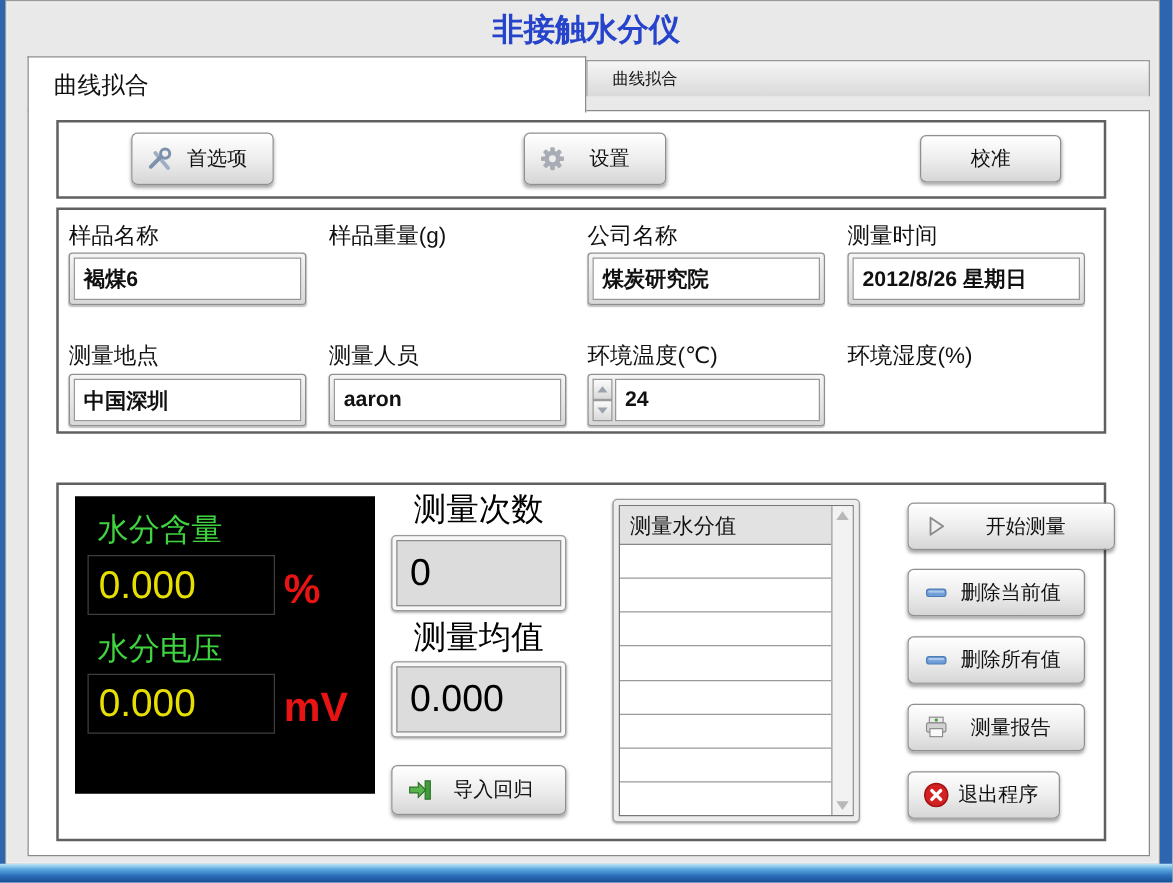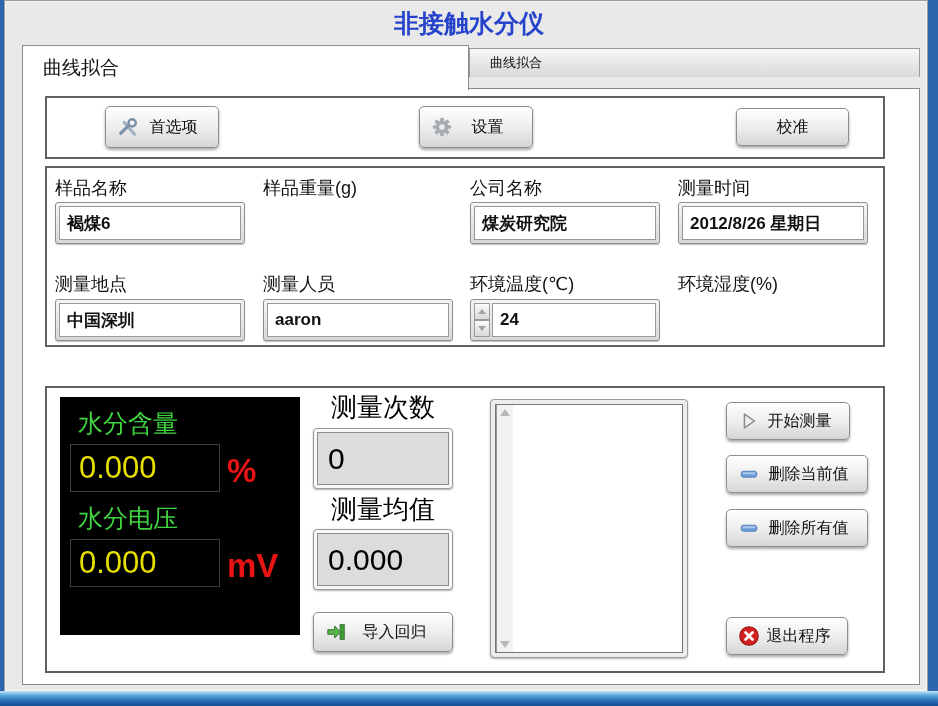--- a/index.html
+++ b/index.html
@@ -196,28 +196,39 @@
       <svg viewBox="0 0 24 24" width="22" height="22">
         <rect x="16.5" y="4" width="4.5" height="16" fill="#3f9e39" stroke="#2c6f28" stroke-width="1"></rect>
         <path d="M3 9.5 h7.5 V5.5 L17 12 L10.5 18.5 V14.5 H3 Z" fill="#55b54a" stroke="#2c6f28" stroke-width="1"></path>
       </svg>
     </span>
     <span class="lbl">导入回归</span>
   </div>
 
   <div class="listbox">
     <div class="list-inner">
+      <div class="list-col">
+        <div class="list-header">测量水分值</div>
+        <div class="list-row"></div>
+        <div class="list-row"></div>
+        <div class="list-row"></div>
+        <div class="list-row"></div>
+        <div class="list-row"></div>
+        <div class="list-row"></div>
+        <div class="list-row"></div>
+        <div class="list-row"></div>
+      </div>
       <div class="sb">
         <div class="sb-up"></div>
         <div class="sb-dn"></div>
       </div>
     </div>
   </div>
 
-  <div class="btn" style="left:726px;top:402px;width:124px;height:38px;">
+  <div class="btn" style="left:726px;top:402px;width:166px;height:38px;">
     <span class="ico">
       <svg viewBox="0 0 24 24" width="22" height="22">
         <path d="M7 4.5 L18 12 L7 19.5 Z" fill="#f0f0f0" stroke="#8a8a8a" stroke-width="1.6" stroke-linejoin="round"></path>
       </svg>
     </span>
     <span class="lbl">开始测量</span>
   </div>
 
   <div class="btn" style="left:726px;top:455px;width:142px;height:38px;">
     <span class="ico">
@@ -232,20 +243,31 @@
   <div class="btn" style="left:726px;top:509px;width:142px;height:38px;">
     <span class="ico">
       <svg viewBox="0 0 24 24" width="22" height="22">
         <rect x="3.5" y="9" width="17" height="6.5" rx="2.5" fill="#6f9ed9" stroke="#4f7cb4" stroke-width="1"></rect>
         <rect x="5" y="10.2" width="14" height="2" rx="1" fill="#a9c8ec"></rect>
       </svg>
     </span>
     <span class="lbl">删除所有值</span>
   </div>
 
+  <div class="btn" style="left:726px;top:563px;width:142px;height:38px;">
+    <span class="ico">
+      <svg viewBox="0 0 24 24" width="22" height="22">
+        <rect x="6" y="3" width="12" height="5" fill="#ececec" stroke="#8a8a8a"></rect>
+        <circle cx="12" cy="5.5" r="1.5" fill="#4aa33f"></circle>
+        <rect x="3.5" y="8" width="17" height="8" rx="1.5" fill="#d2d2d2" stroke="#8a8a8a"></rect>
+        <rect x="6.5" y="13" width="11" height="7" fill="#fafafa" stroke="#8a8a8a"></rect>
+      </svg>
+    </span>
+    <span class="lbl">测量报告</span>
+  </div>
 
   <div class="btn" style="left:726px;top:617px;width:122px;height:38px;">
     <span class="ico">
       <svg viewBox="0 0 24 24" width="22" height="22">
         <circle cx="12" cy="12" r="10" fill="#d42222" stroke="#a01414" stroke-width="1.4"></circle>
         <path d="M8.2 8.2 L15.8 15.8 M15.8 8.2 L8.2 15.8" stroke="#fff" stroke-width="3" stroke-linecap="round"></path>
       </svg>
     </span>
     <span class="lbl">退出程序</span>
   </div>

